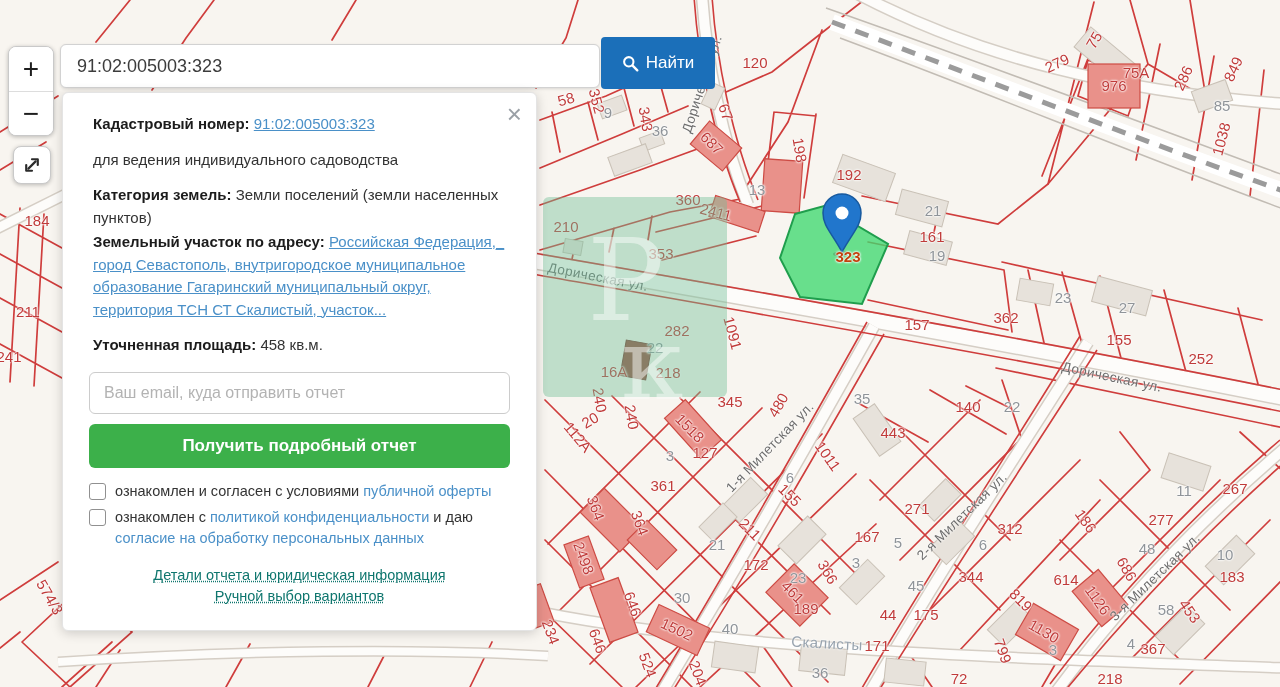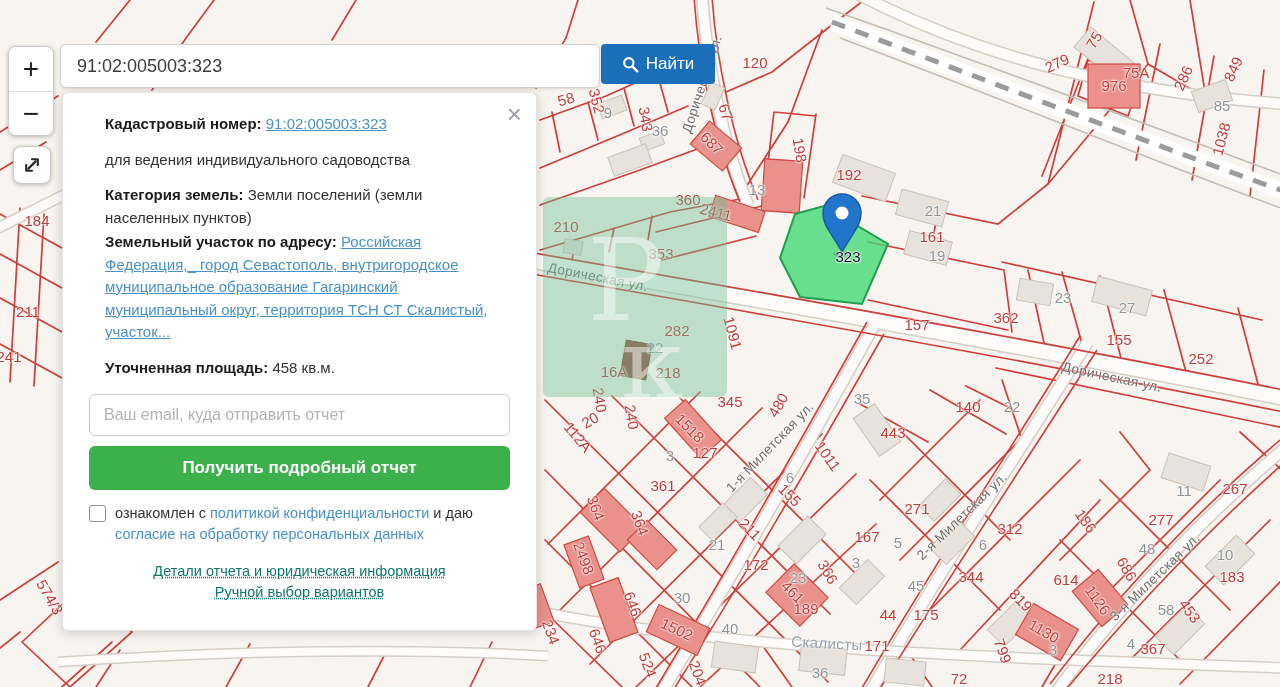--- a/index.html
+++ b/index.html
@@ -4,21 +4,21 @@
 <style>
   html,body{margin:0;padding:0;background:#ddd;}
   .stage{position:relative;width:1280px;height:687px;overflow:hidden;background:#f8f5f0;
          font-family:"Liberation Sans",sans-serif;}
   
   #map-svg{position:absolute;left:0;top:0;z-index:1;}
   #map-labels{position:absolute;left:0;top:0;width:1280px;height:687px;z-index:5;pointer-events:none;}
   .plabel{position:absolute;white-space:nowrap;font-size:15px;color:#c03b3a;
           text-shadow:0 0 2px #fff,0 0 2px #fff,0 0 3px #fff;}
   .plabel.gray{color:#8f9499;}
-  .plabel.sel{color:#0f172a;font-weight:normal;}
+  .plabel.sel{color:#c2410c;font-weight:bold;}
   .slabel{position:absolute;white-space:nowrap;font-size:13.5px;color:#6d6d6d;letter-spacing:.4px;
           text-shadow:0 0 2px #fff,0 0 3px #fff;}
   .slabel.place{color:#98a3ae;font-size:15px;}
   
   .wm{position:absolute;left:543px;top:197px;width:184px;height:200px;z-index:8;
       background:rgba(111,190,150,.42);border-radius:6px;pointer-events:none;}
   .wm span{position:absolute;font-family:"DejaVu Serif",serif;color:rgba(250,252,250,.5);line-height:1;}
   .wm .wm-p{left:44px;top:26px;font-size:115px;}
   .wm .wm-k{left:78px;top:118px;font-size:100px;}
   .wm-caption{position:absolute;left:552px;top:446px;z-index:8;font-size:22px;letter-spacing:3px;
@@ -29,28 +29,28 @@
   .zoom-btn{display:block;width:100%;height:44px;font-size:28px;line-height:42px;text-align:center;
       background:#fff;border:none;color:#1e1e1e;cursor:pointer;padding:0;font-family:inherit;}
   .zoom-btn.minus{border-top:1px solid #ddd;}
   .expand-btn{position:absolute;left:13px;top:146px;width:38px;height:38px;background:#fff;
       border:1px solid #c9c9c9;border-radius:8px;box-shadow:0 1px 4px rgba(0,0,0,.25);z-index:25;
       padding:5px;cursor:pointer;}
   
   .search-input{position:absolute;left:60px;top:44px;width:540px;height:44px;box-sizing:border-box;
       border:1px solid #d2d2d2;border-radius:6px;padding:0 16px;font-size:18px;color:#3c3c3c;
       background:#fff;z-index:25;font-family:inherit;box-shadow:0 1px 3px rgba(0,0,0,.12);}
-  .find-btn{position:absolute;left:601px;top:44px;width:114px;height:40px;background:#1b6fb9;
+  .find-btn{position:absolute;left:601px;top:37px;width:114px;height:52px;background:#1b6fb9;
       border:none;border-radius:4px;color:#fff;font-size:17px;z-index:25;cursor:pointer;
       display:flex;align-items:center;justify-content:center;gap:7px;font-family:inherit;}
   
   .panel{position:absolute;left:62px;top:92px;width:475px;height:539px;box-sizing:border-box;
       background:#fff;border:1px solid #e4e4e4;border-radius:6px;z-index:30;
       box-shadow:0 2px 12px rgba(0,0,0,.18);padding:20px 26px 16px;}
-  .panel p{margin:0 16px 13px;font-size:15px;line-height:1.5;color:#333;}
+  .panel p{margin:0 4px 13px;font-size:15px;line-height:1.5;color:#333;}
   .panel b{color:#1c1c1c;}
   .close-x{position:absolute;top:8px;right:14px;font-size:26px;color:#9aa0a6;line-height:1;
       cursor:pointer;background:none;border:none;padding:0;font-family:inherit;}
   a.blue-u{color:#4a90c8;text-decoration:underline;cursor:pointer;}
   a.blue-p{color:#4a90c8;text-decoration:none;cursor:pointer;}
   .email-input{width:100%;height:42px;box-sizing:border-box;border:1px solid #ccc;border-radius:6px;
       padding:0 14px;font-size:16px;color:#333;font-family:inherit;margin:2px 0 10px;}
   .email-input::placeholder{color:#b3b3b3;}
   .submit-btn{width:100%;height:44px;background:#3cb04a;border:none;border-radius:6px;color:#fff;
       font-size:17px;font-weight:bold;cursor:pointer;font-family:inherit;margin-bottom:8px;}
@@ -339,20 +339,24 @@
       <b>Уточненная площадь:</b>
       <span>458 кв.м.</span>
     </p>
 
     <input class="email-input" type="text" placeholder="Ваш email, куда отправить отчет" style="">
 
     <button class="submit-btn">Получить подробный отчет</button>
 
     <div class="check-row">
       <span class="cb"></span>
+      <span><span>ознакомлен и согласен с условиями </span><a class="blue-p">публичной оферты</a></span>
+    </div>
+    <div class="check-row">
+      <span class="cb"></span>
       <span><span>ознакомлен с </span><a class="blue-p">политикой конфиденциальности</a><span> и даю </span><a class="blue-p">согласие на обработку персональных данных</a></span>
     </div>
 
     <div class="footer-links">
       <a>Детали отчета и юридическая информация</a>
       <a>Ручной выбор вариантов</a>
     </div>
   </div>
 </div>
 

